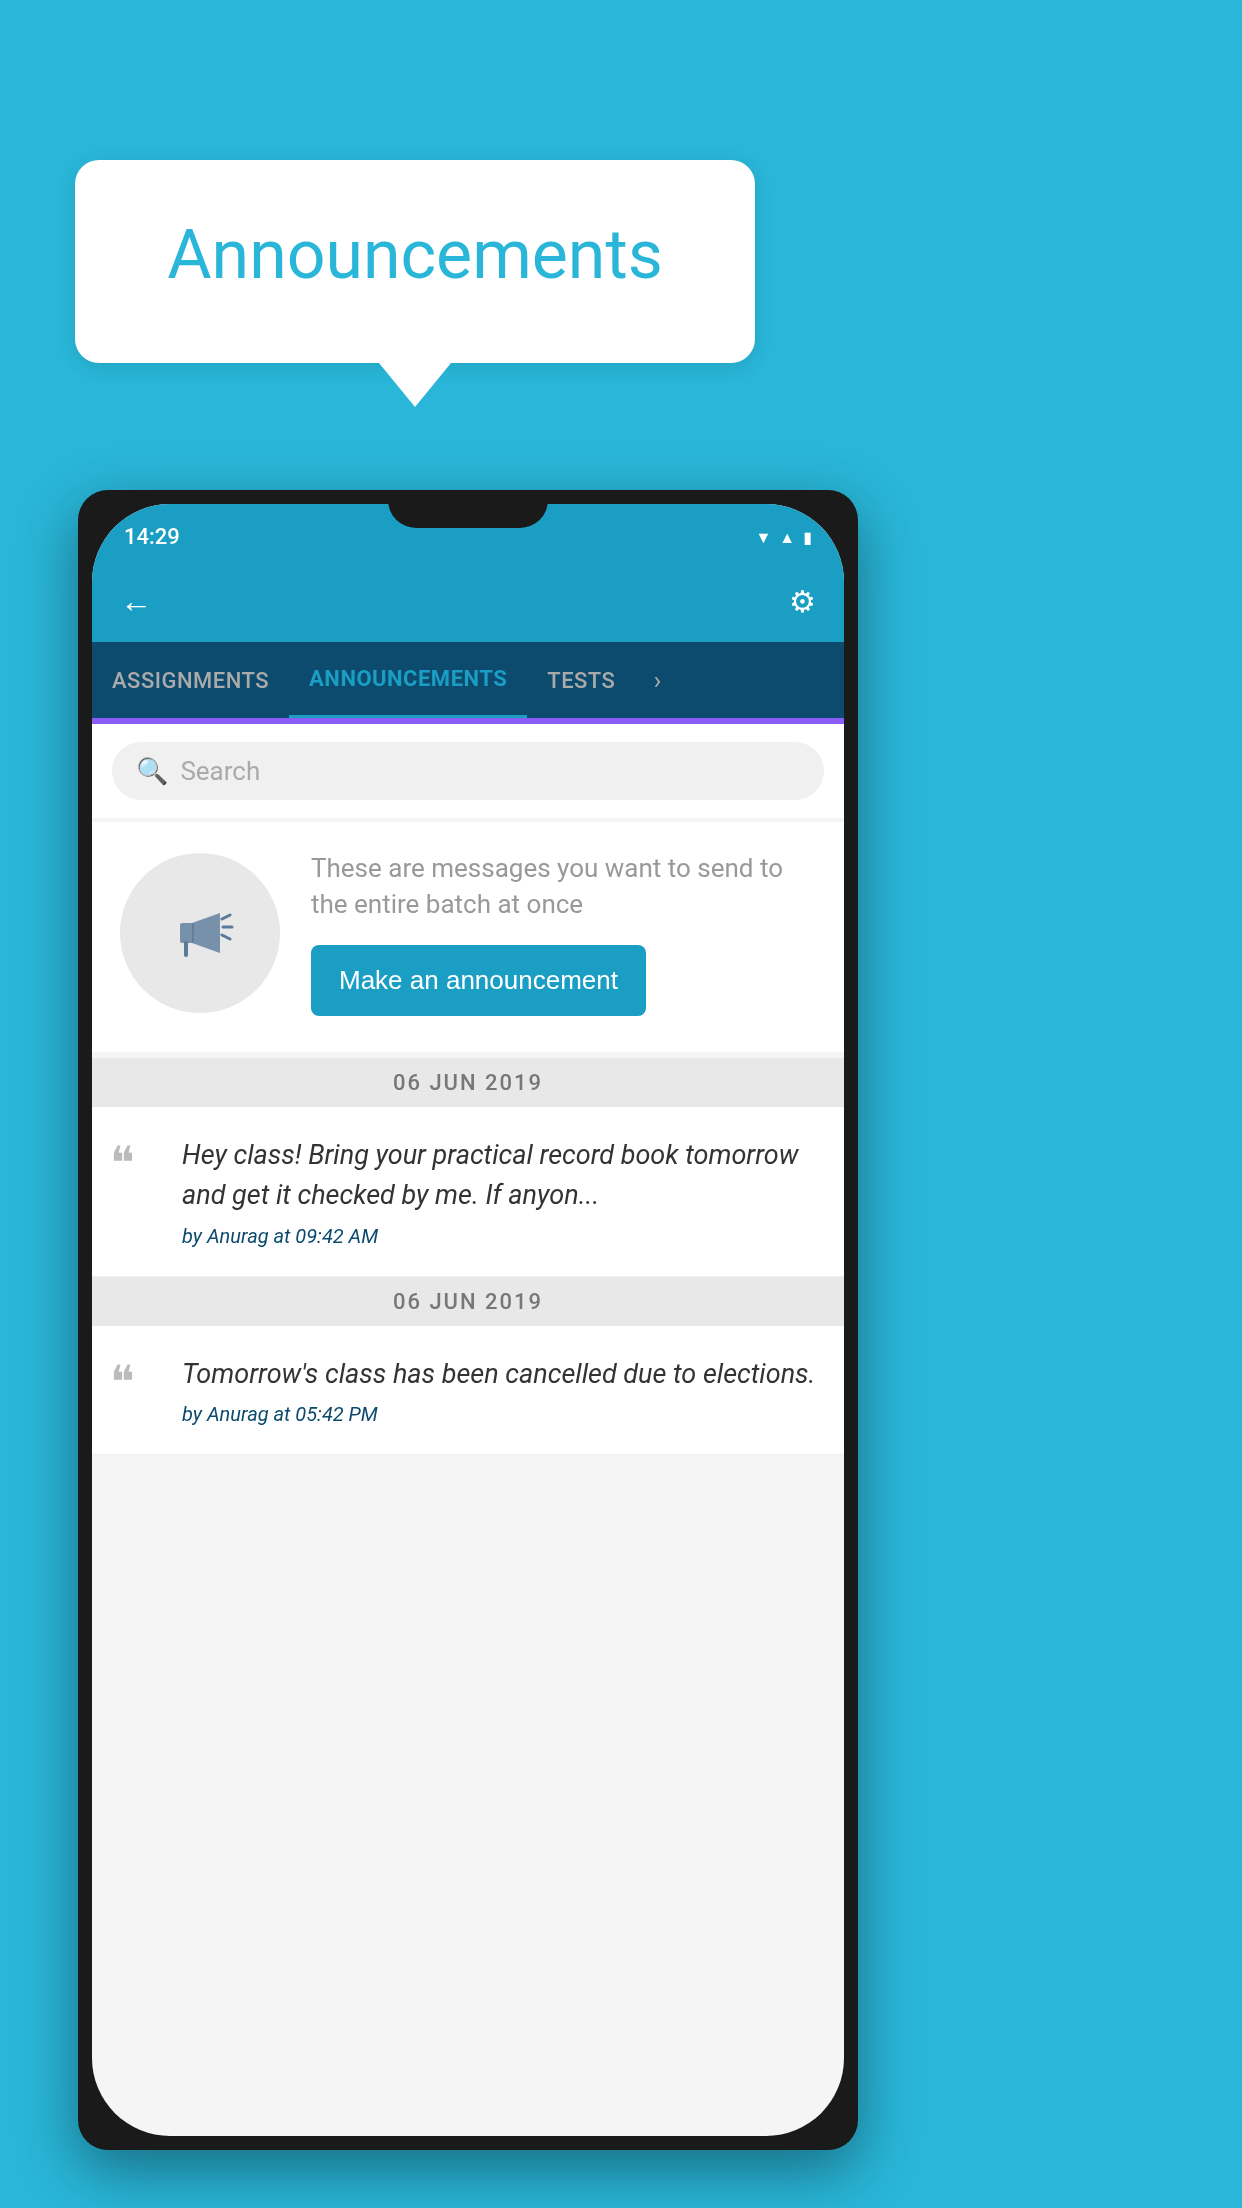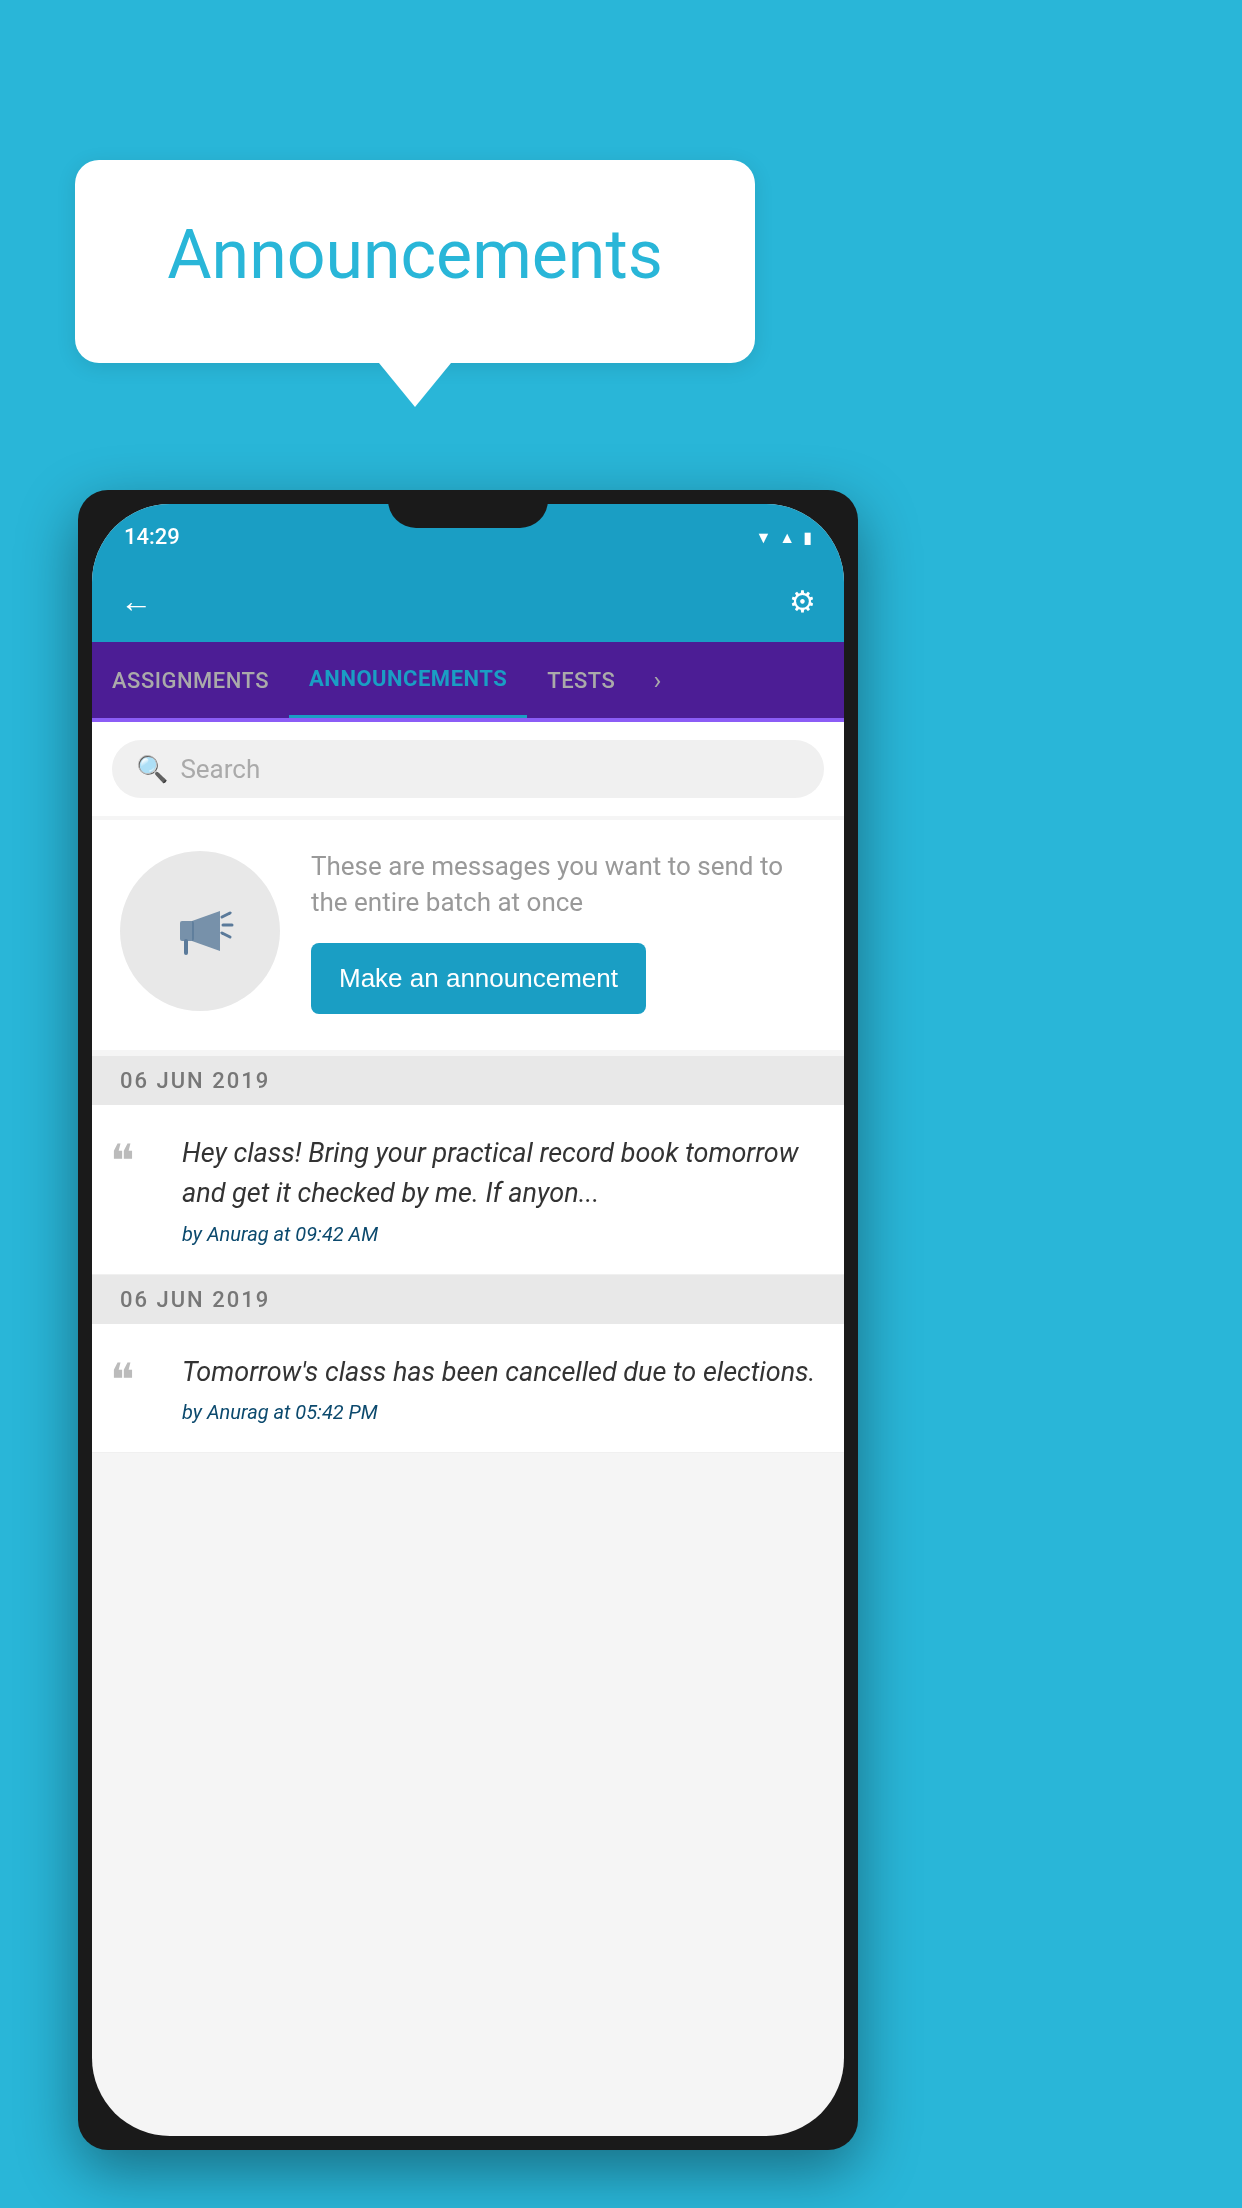--- a/index.html
+++ b/index.html
@@ -145,24 +145,24 @@
     .header-gear {
       color: #fff;
       font-size: 30px;
       width: 50px;
       text-align: right;
       cursor: pointer;
     }
 
     
     .tabs-container {
-      background: #4c1d95;
-      display: flex;
-      align-items: center;
-      border-bottom: 4px solid #8b5cf6;
+      background: #0c4a6e;
+      display: flex;
+      align-items: center;
+      border-bottom: 6px solid #8b5cf6;
       overflow: hidden;
     }
     .tab-item {
       padding: 24px 20px;
       font-size: 22px;
       color: #aaa;
       font-weight: 500;
       text-transform: uppercase;
       cursor: pointer;
       letter-spacing: 0.5px;
@@ -247,20 +247,21 @@
     }
 
     
     .date-divider {
       background: #e8e8e8;
       padding: 12px 28px;
       font-size: 22px;
       color: #777;
       letter-spacing: 2px;
       font-weight: 500;
+      text-align: center;
     }
 
     
     .announcement-item {
       background: #fff;
       padding: 28px 28px 28px 18px;
       display: flex;
       align-items: flex-start;
       gap: 16px;
       border-bottom: 1px solid #f0f0f0;

